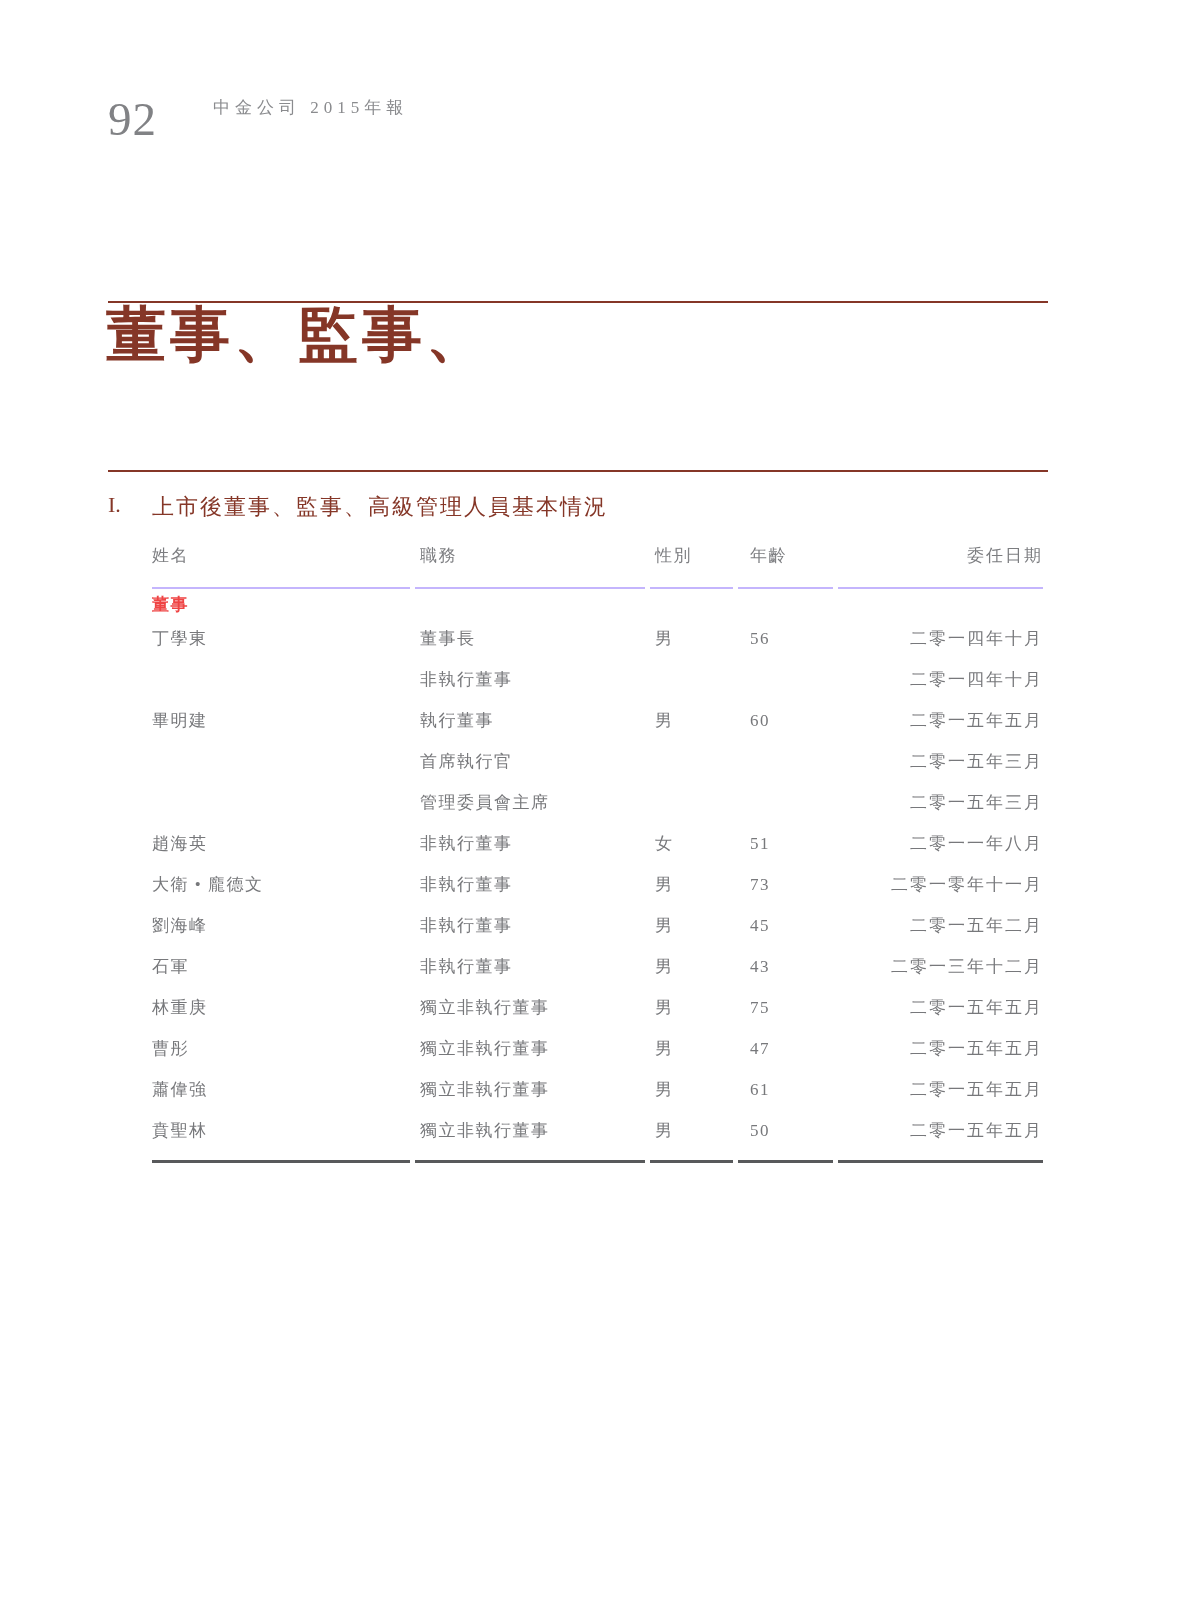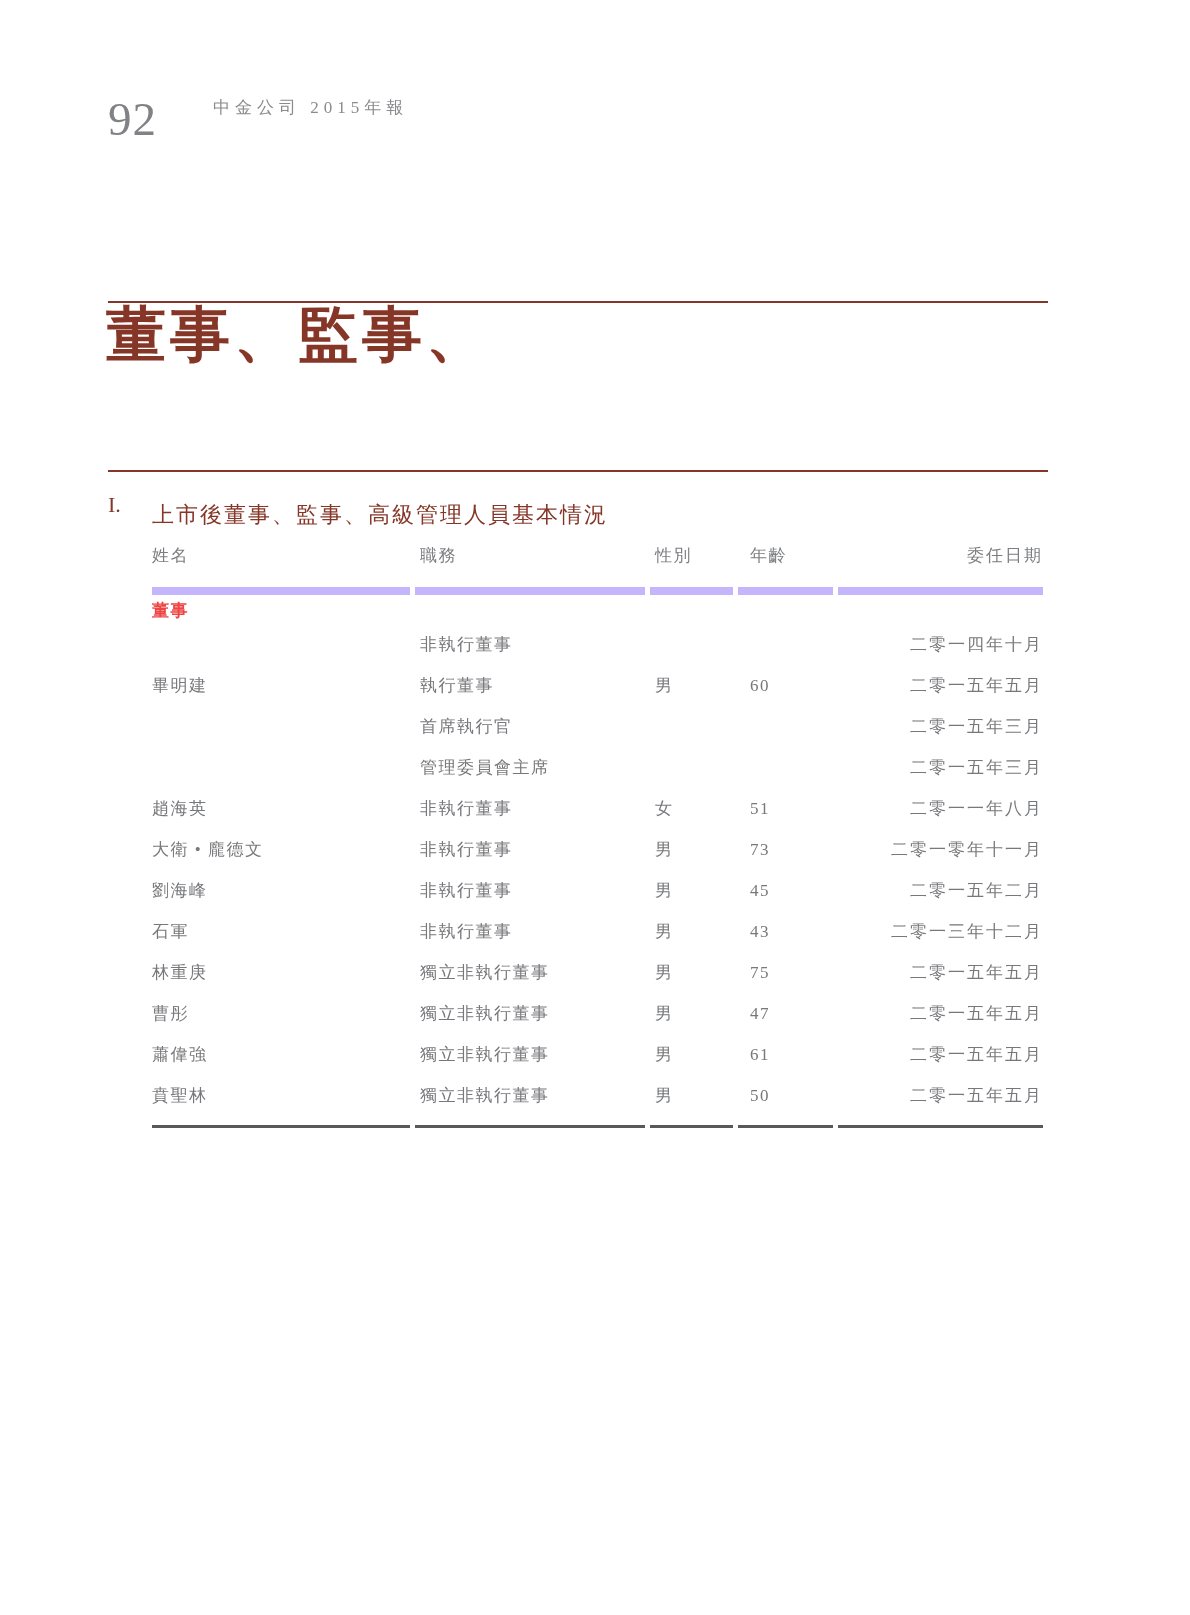--- a/index.html
+++ b/index.html
@@ -38,40 +38,40 @@
     line-height: 70px; letter-spacing: 4px;
   }
 
   
   .section-heading {
     position: absolute; left: 108px; top: 492px; width: 940px;
     color: #853627; font-size: 22px; letter-spacing: 2px;
     display: flex;
   }
   .section-numeral { width: 44px; letter-spacing: 0; }
-  .section-text { font-weight: normal; font-size: 22px; margin-top: 8px; }
+  .section-text { font-weight: normal; font-size: 22px; }
 
   
   table.directors {
     position: absolute; left: 147px; top: 544px;
     border-collapse: separate; border-spacing: 5px 0;
     table-layout: fixed;
     font-size: 17px; color: #77787b;
   }
   col.c-name { width: 258px; }
   col.c-position { width: 230px; }
   col.c-gender { width: 83px; }
   col.c-age { width: 95px; }
   col.c-date { width: 205px; }
 
   th, td { text-align: left; font-weight: normal; letter-spacing: 1.5px; }
 
   thead th {
     height: 44px; vertical-align: bottom; padding-bottom: 20px;
-    color: #7c7d80; border-bottom: 8px solid #c4b5fd;
+    color: #7c7d80; border-bottom: 2px solid #c4b5fd;
   }
   tr.group-row td {
     height: 29px; vertical-align: bottom; padding-bottom: 2px;
     font-weight: bold; color: #ef4444;
   }
   tr.data-row td { height: 41px; vertical-align: middle; }
   tr.spacer-row td { height: 12px; border-bottom: 3px solid #58595b; }
 
   td.f-position, th.h-position { padding-left: 5px; }
   td.f-gender,  th.h-gender  { padding-left: 5px; }
@@ -114,20 +114,27 @@
         <th class="h-gender">性別</th>
         <th class="h-age">年齡</th>
         <th class="h-date">委任日期</th>
       </tr>
     </thead>
     <tbody>
       <tr class="group-row">
         <td colspan="5">董事</td>
       </tr>
 
+      <tr class="data-row">
+        <td class="f-name">丁學東</td>
+        <td class="f-position">董事長</td>
+        <td class="f-gender">男</td>
+        <td class="f-age">56</td>
+        <td class="f-date">二零一四年十月</td>
+      </tr>
         <tr class="data-row">
         <td class="f-name"></td>
         <td class="f-position">非執行董事</td>
         <td class="f-gender"></td>
         <td class="f-age"></td>
         <td class="f-date">二零一四年十月</td>
       </tr>
         <tr class="data-row">
         <td class="f-name">畢明建</td>
         <td class="f-position">執行董事</td>

